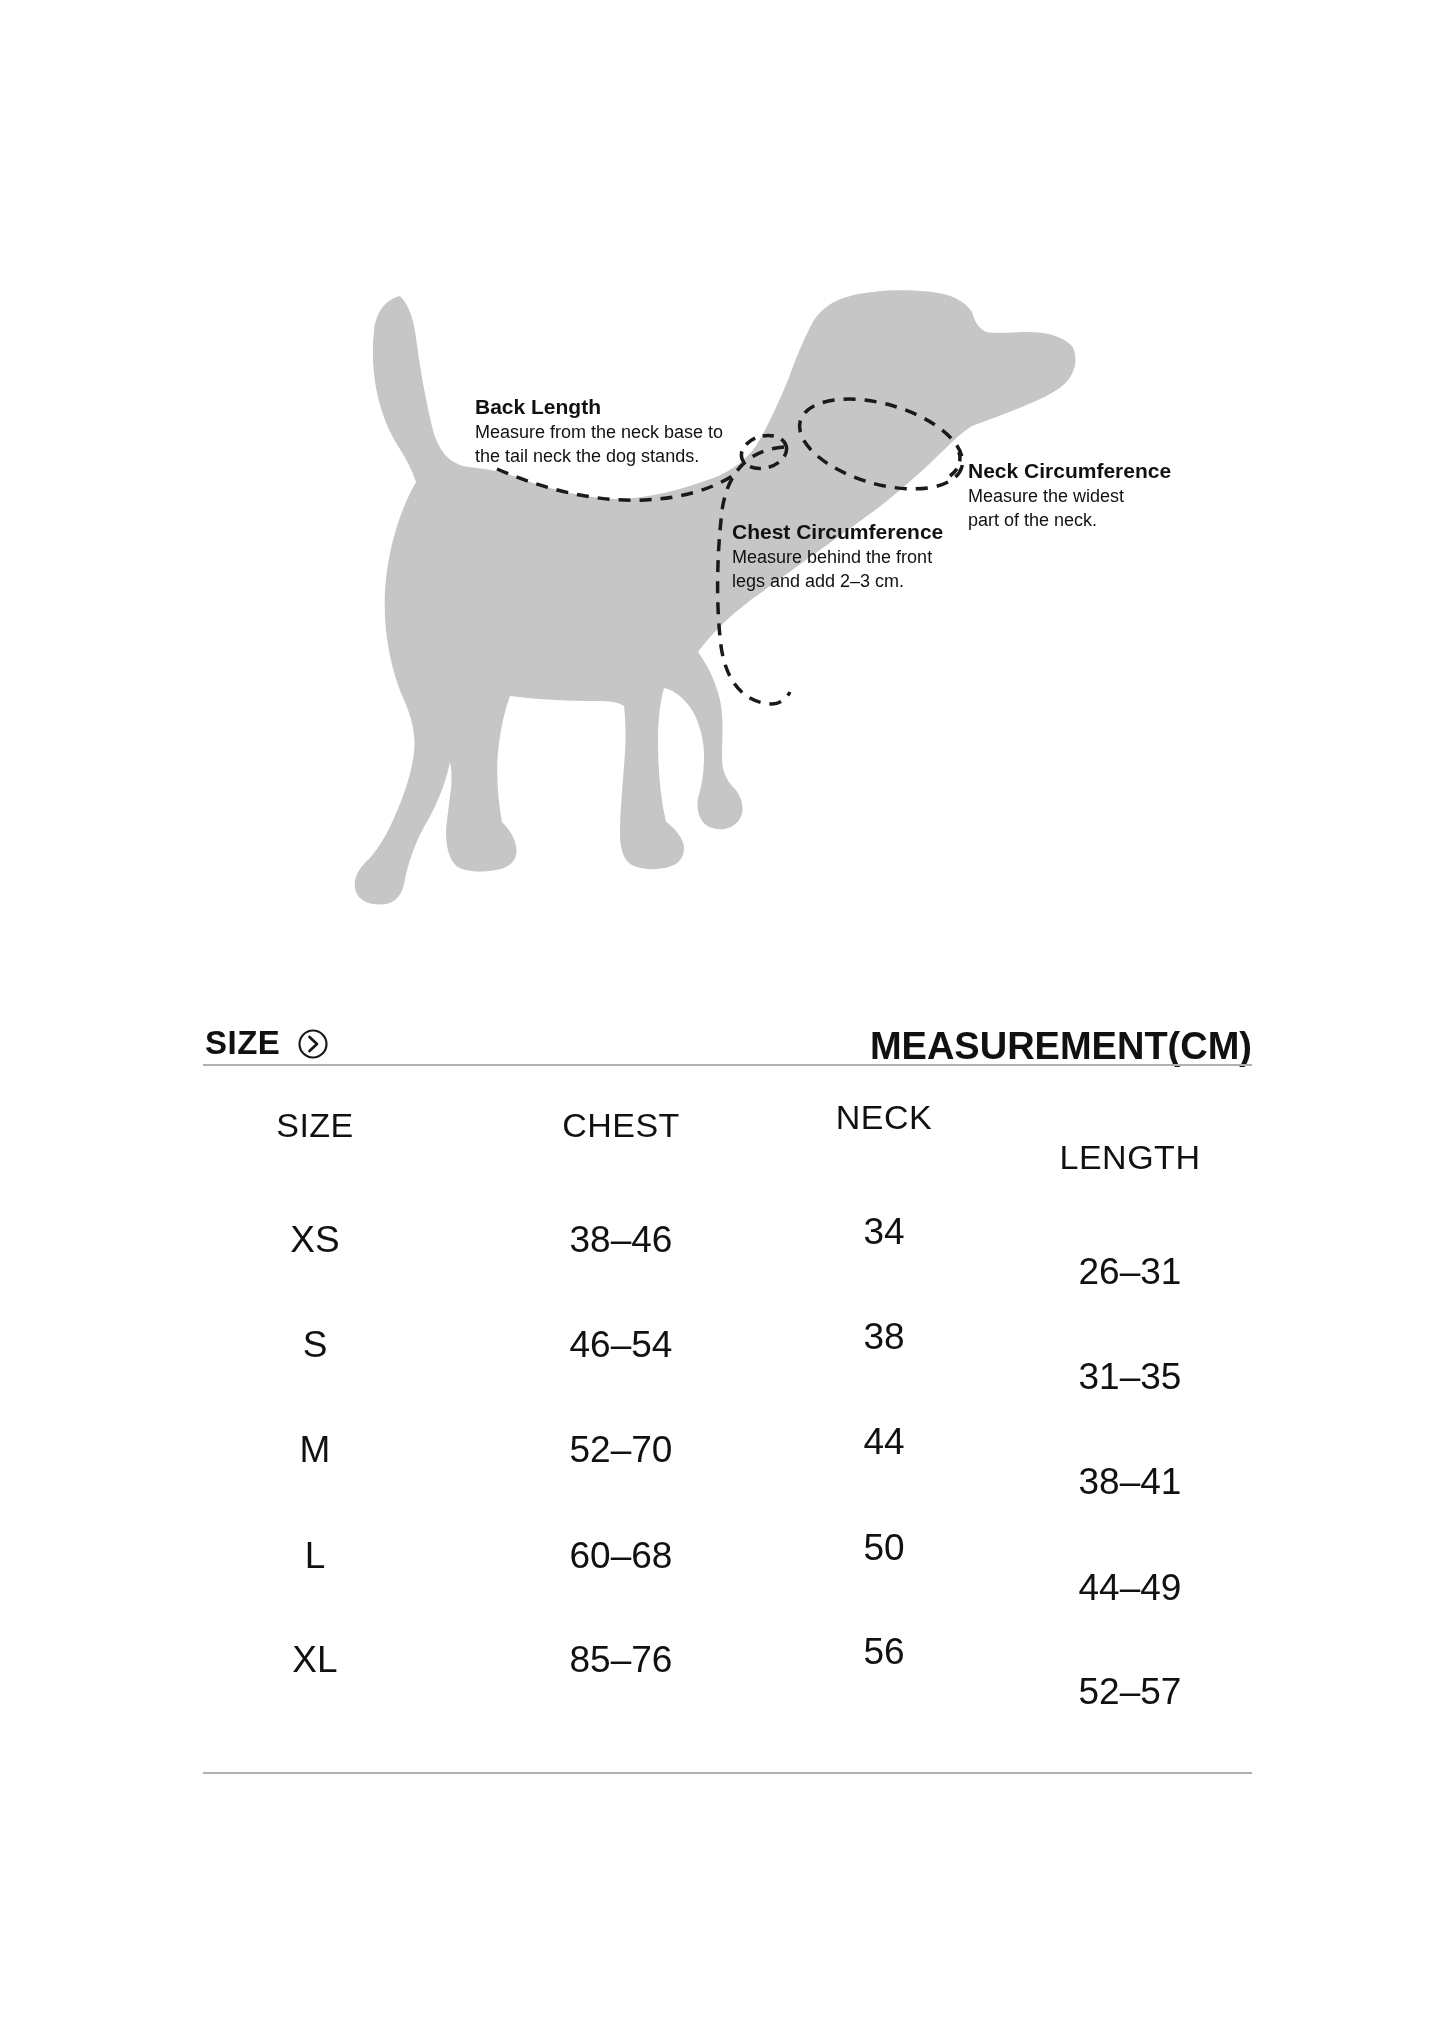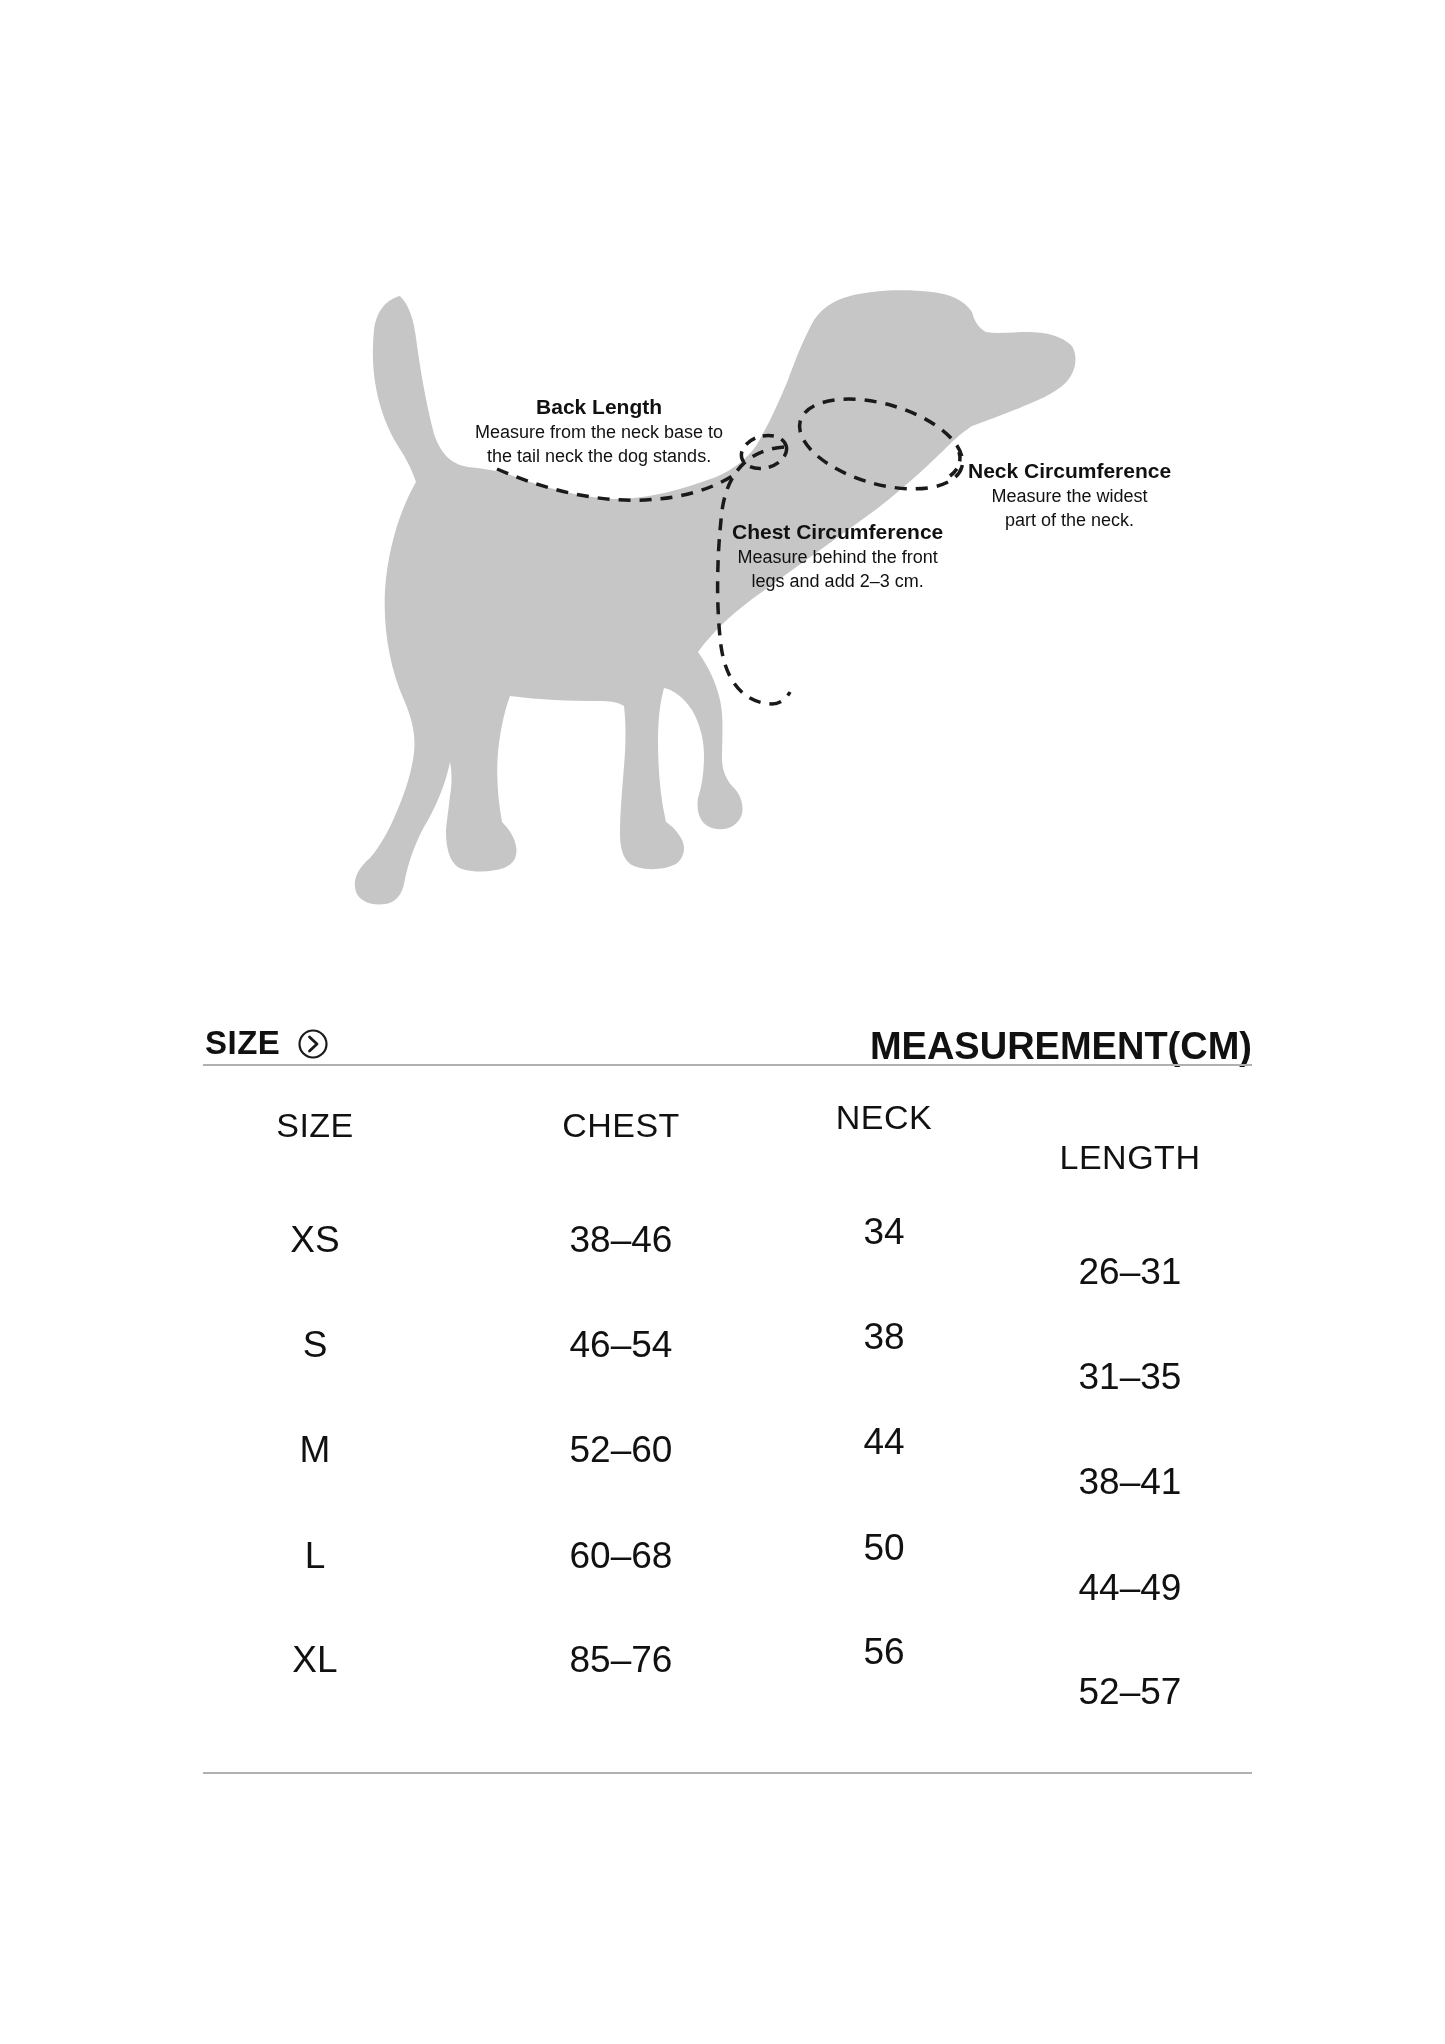--- a/index.html
+++ b/index.html
@@ -7,21 +7,21 @@
     position:relative;
     width:1445px;
     height:2044px;
     background:#ffffff;
     overflow:hidden;
     font-family:"Liberation Sans","DejaVu Sans",sans-serif;
     color:#111111;
   }
   
   .illus{position:absolute;left:0;top:0;width:1445px;height:1000px;}
-  .ann{position:absolute;white-space:nowrap;text-align:center;}
+  .ann{position:absolute;white-space:nowrap;}
   .ann .t{font-size:21px;font-weight:700;line-height:26px;}
   .ann .l{font-size:18px;font-weight:400;line-height:24px;}
   .ann-back{left:475px;top:394px;}
   .ann-chest{left:732px;top:519px;}
   .ann-neck{left:968px;top:458px;}
   
   .size-label{
     position:absolute;left:205px;top:1024px;
     font-size:33px;font-weight:700;letter-spacing:.5px;
   }
@@ -177,21 +177,21 @@
 
   <div class="trow" style="top:1321px">
     <div class="cell c1">S</div>
     <div class="cell c2">46–54</div>
     <div class="cell c3 up8">38</div>
     <div class="cell c4 up5">31–35</div>
   </div>
 
   <div class="trow" style="top:1426px">
     <div class="cell c1">M</div>
-    <div class="cell c2">52–60</div>
+    <div class="cell c2">52–70</div>
     <div class="cell c3 up8">44</div>
     <div class="cell c4 up5">38–41</div>
   </div>
 
   <div class="trow" style="top:1532px">
     <div class="cell c1">L</div>
     <div class="cell c2">60–68</div>
     <div class="cell c3 up8">50</div>
     <div class="cell c4 up5">44–49</div>
   </div>

